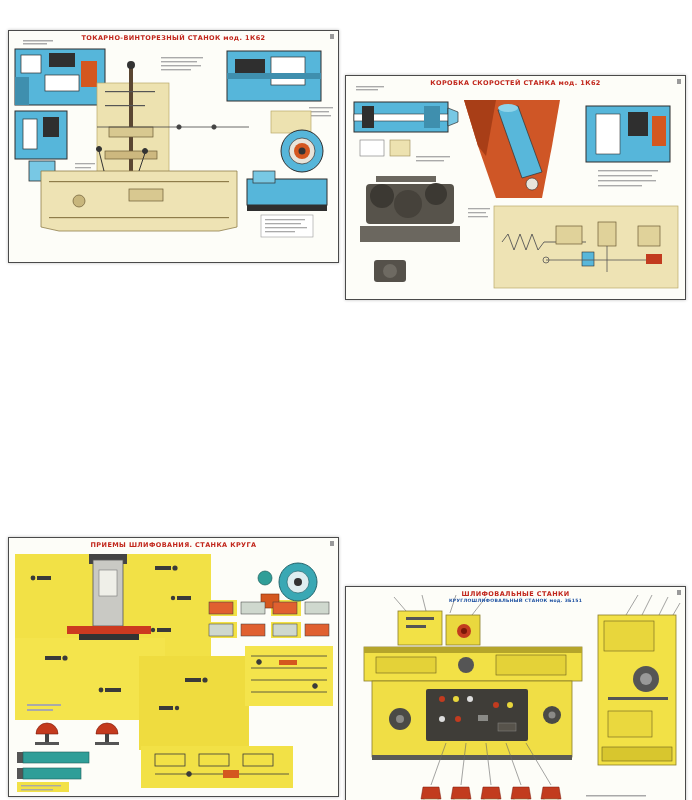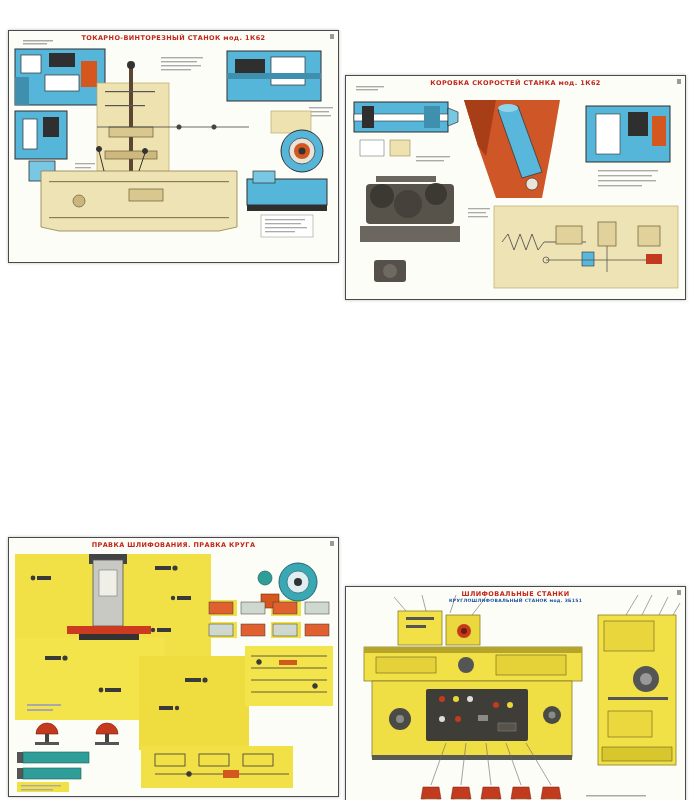--- a/index.html
+++ b/index.html
@@ -192,21 +192,21 @@
     </g>
 
     <g>
       <rect x="28" y="184" width="32" height="22" rx="3" fill="#55514a"></rect>
       <circle cx="44" cy="195" r="7" fill="#6e6a62"></circle>
     </g>
   </svg>
 </div>
 
 <div class="poster" style="left:8px;top:537px;width:329px;height:258px;">
-  <div class="poster-title">ПРАВКА ШЛИФОВАНИЯ. ПРАВКА КРУГА</div>
+  <div class="poster-title">ПРИЕМЫ ШЛИФОВАНИЯ. СТАНКА КРУГА</div>
   <div class="pagemark"></div>
   <svg class="diagram" width="329" height="258" viewBox="0 0 329 258">
 
     <g>
       <rect x="6" y="16" width="196" height="104" fill="#f2e146"></rect>
       <rect x="6" y="100" width="150" height="82" fill="#f4e44c"></rect>
       <rect x="130" y="118" width="110" height="94" fill="#efdc3f"></rect>
       <rect x="132" y="208" width="152" height="42" fill="#f2e146"></rect>
       <rect x="236" y="108" width="88" height="60" fill="#f4e44c"></rect>
       <rect x="198" y="62" width="30" height="16" fill="#f2e146"></rect>

